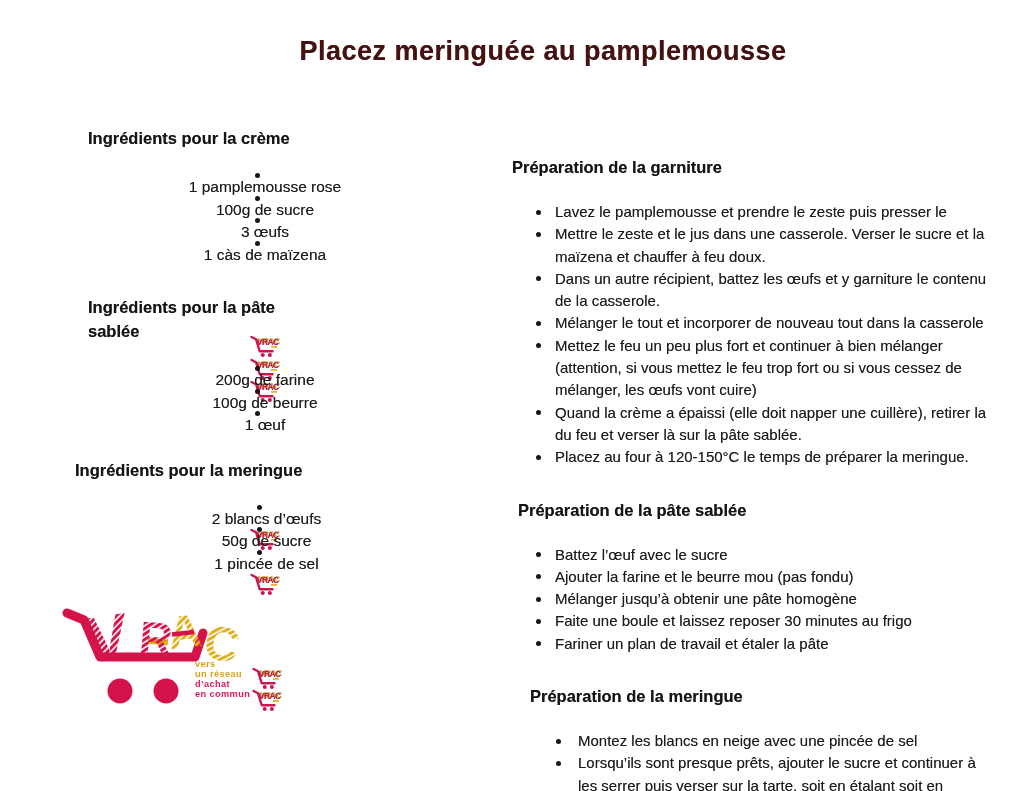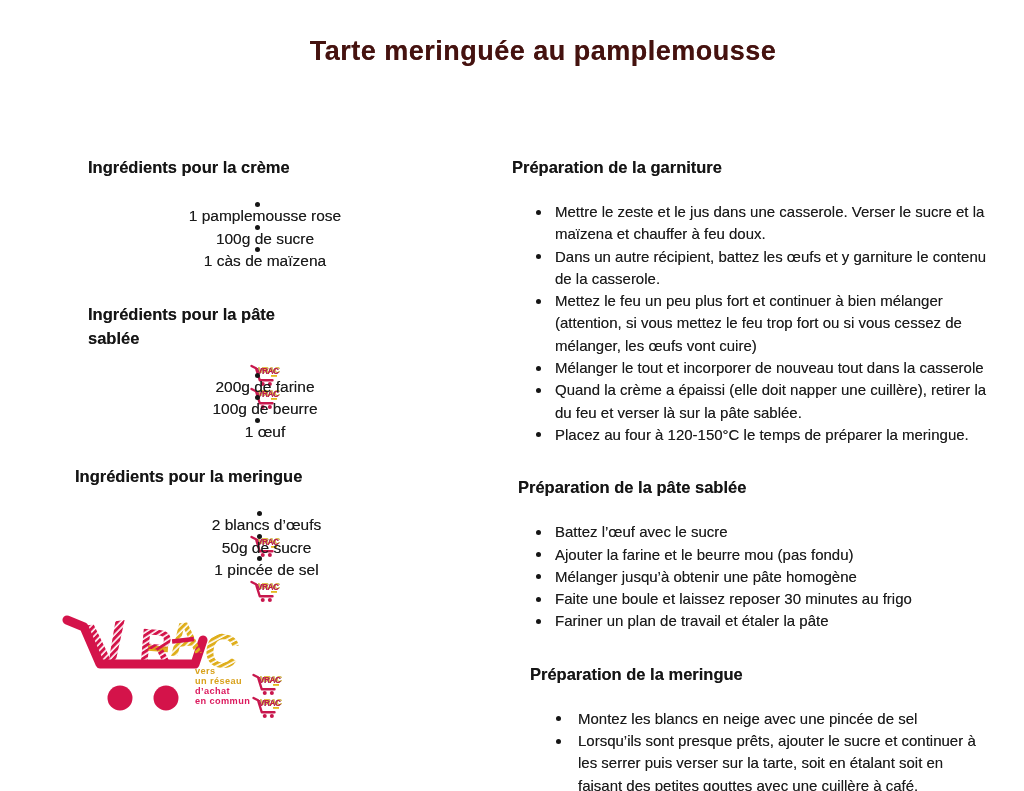--- a/index.html
+++ b/index.html
@@ -12,21 +12,21 @@
 
   
   .title{
     position:absolute;top:36px;left:0;width:1024px;text-align:center;
     padding-left:62px;box-sizing:border-box;
     font-size:27px;font-weight:700;letter-spacing:.5px;color:#45120f;
     text-shadow:0 0 .5px rgba(69,18,15,.7);
   }
 
   
-  .left-col{position:absolute;left:75px;top:126px;width:360px;margin-top:29px;}
+  .left-col{position:absolute;left:75px;top:126px;width:360px;}
   .right-col{position:absolute;left:512px;top:126px;width:478px;}
 
   h2{
     margin:0;font-size:16.5px;font-weight:700;color:#151515;
     text-shadow:0 0 .4px rgba(0,0,0,.55);
   }
 
   
   .ing-section{margin-left:13px;}
   .ing-section h2{width:235px;line-height:24px;margin-bottom:23px;}
@@ -82,21 +82,21 @@
       <path d="M2,3 L8,6 L13,22 L30,22" stroke="#c8174d" stroke-width="3.2" fill="none" stroke-linecap="round" stroke-linejoin="round"></path>
       <rect x="28" y="15" width="8" height="2.4" fill="#e3b71f"></rect>
       <circle cx="17" cy="27" r="2.7" fill="#c8174d"></circle>
       <circle cx="26.5" cy="27" r="2.7" fill="#c8174d"></circle>
     </symbol>
   </defs>
 </svg>
 
 <div class="page">
 
-  <div class="title">Tarte meringuée au pamplemousse</div>
+  <div class="title">Placez meringuée au pamplemousse</div>
 
   <div class="left-col">
 
     <div class="ing-section">
       <h2>Ingrédients pour la crème</h2>
       <ul class="ing-list">
 
           <li>
             <span class="dot"></span>
             <span class="txt">1 pamplemousse rose</span>
@@ -106,20 +106,27 @@
           </li>
 
           <li>
             <span class="dot"></span>
             <span class="txt">100g de sucre</span>
             <svg class="mini-logo">
               <use href="#vrac-mini"></use>
             </svg>
           </li>
 
+          <li>
+            <span class="dot"></span>
+            <span class="txt">3 œufs</span>
+            <svg class="mini-logo">
+              <use href="#vrac-mini"></use>
+            </svg>
+          </li>
 
           <li>
             <span class="dot"></span>
             <span class="txt">1 càs de maïzena</span>
             <svg class="mini-logo" style="visibility: hidden;">
               <use href="#vrac-mini"></use>
             </svg>
           </li>
 
       </ul>
@@ -222,28 +229,29 @@
       </g>
     </svg>
   </div>
 
   <div class="right-col">
 
     <div class="prep-section p1">
       <h2>Préparation de la garniture</h2>
       <ul class="prep-list">
 
+          <li>Lavez le pamplemousse et prendre le zeste puis presser le</li>
 
           <li>Mettre le zeste et le jus dans une casserole. Verser le sucre et la maïzena et chauffer à feu doux.</li>
 
           <li>Dans un autre récipient, battez les œufs et y garniture le contenu de la casserole.</li>
 
+          <li>Mélanger le tout et incorporer de nouveau tout dans la casserole</li>
+
           <li>Mettez le feu un peu plus fort et continuer à bien mélanger (attention, si vous mettez le feu trop fort ou si vous cessez de mélanger, les œufs vont cuire)</li>
-
-          <li>Mélanger le tout et incorporer de nouveau tout dans la casserole</li>
 
           <li>Quand la crème a épaissi (elle doit napper une cuillère), retirer la du feu et verser là sur la pâte sablée.</li>
 
           <li>Placez au four à 120-150°C le temps de préparer la meringue.</li>
 
       </ul>
     </div>
 
     <div class="prep-section p2 prep-gap1">
       <h2>Préparation de la pâte sablée</h2>

